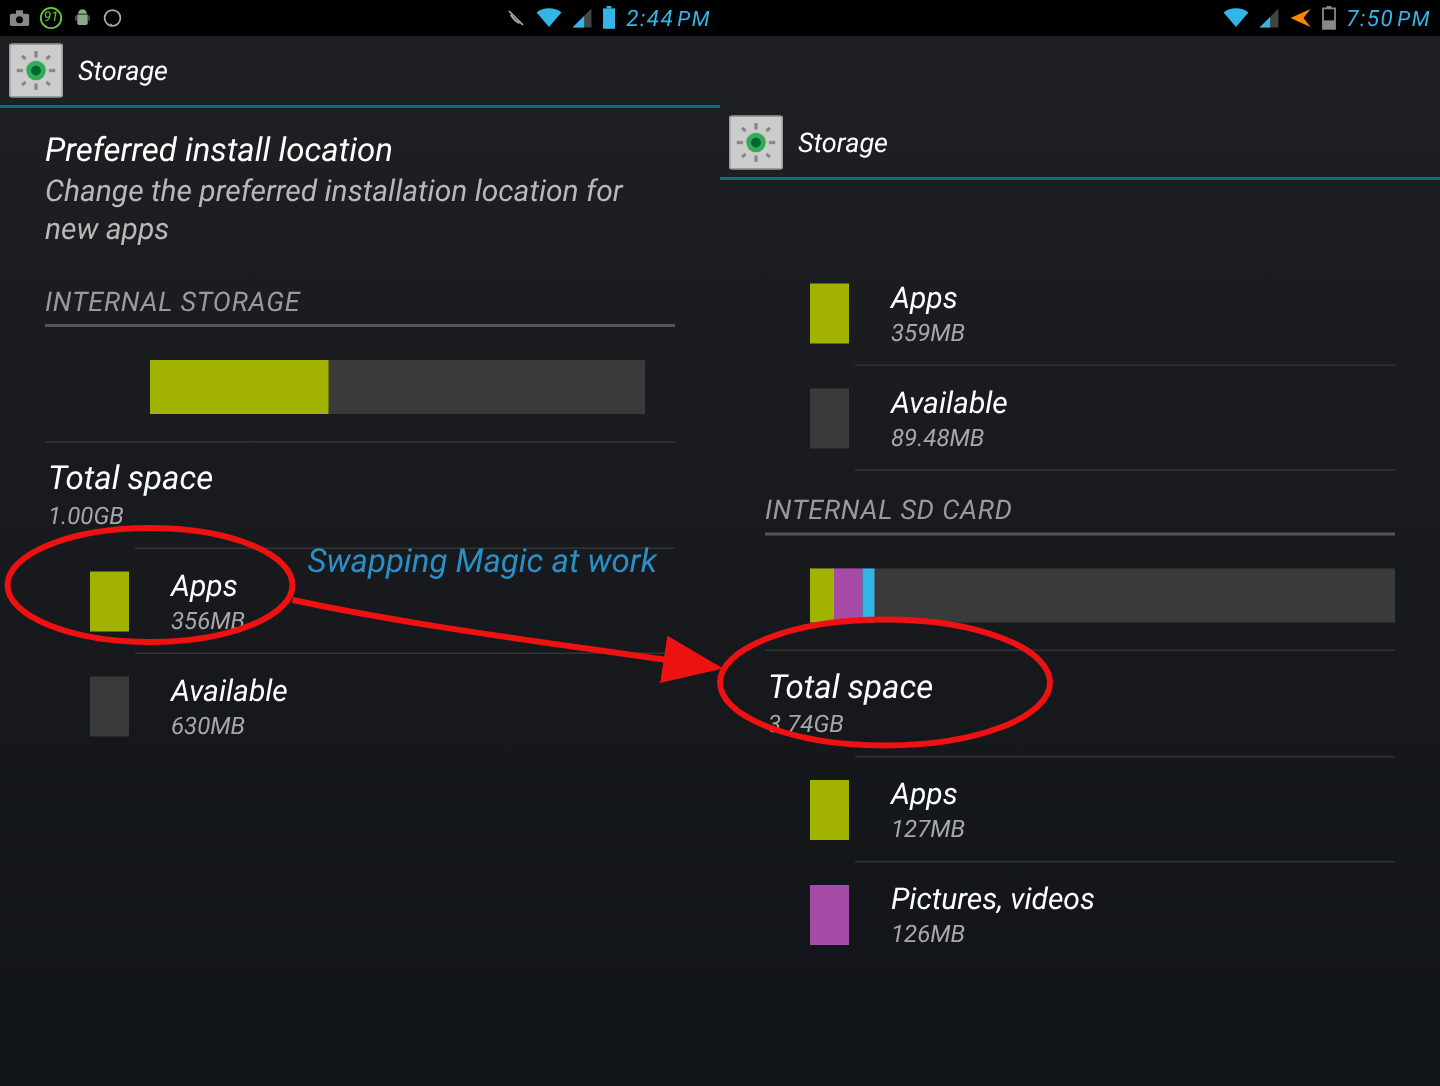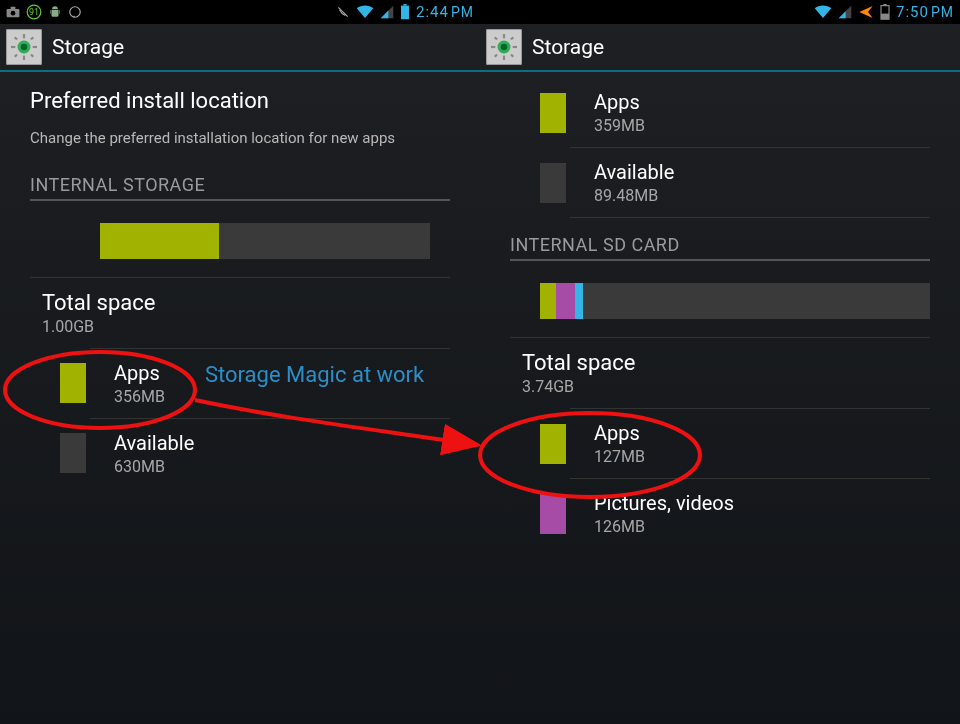--- a/index.html
+++ b/index.html
@@ -1,55 +1,55 @@
 <!DOCTYPE html>
 <html><head>
 <meta charset="utf-8">
 <style>
   * { margin: 0; padding: 0; box-sizing: border-box; font-family: Roboto, "Helvetica Neue", Arial, sans-serif; -webkit-font-smoothing: antialiased; }
   html, body { width: 960px; height: 724px; background: #000; overflow: hidden; }
-  .wrap { position: relative; width: 960px; height: 724px; display: flex; }
+  .wrap { position: relative; width: 960px; height: 724px; display: flex; font-style: italic; }
   .phone { flex: 1; display: flex; flex-direction: column; background: linear-gradient(180deg,#1e2023 0%,#111418 100%); color: #eee; position: relative; }
   .phone.left  { width: 480px; }
-  .phone.right { width: 480px; }
+  .phone.right { width: 480px; gap: 48px; }
 
   
   .status { height: 24px; background: #000; color: #33b5e5; font-size: 12px; display: flex; align-items: center; justify-content: space-between; padding: 0 6px; }
   .status .l, .status .r { display: flex; align-items: center; gap: 6px; }
   .status .grey { color: #bbb; }
   .status .clock { font-size: 15px; letter-spacing: 1px; }
   .status .clock small { font-size: 14px; margin-left: 2px; }
   .ic { display: inline-flex; align-items: center; justify-content: center; }
 
   
   .header { height: 48px; display: flex; align-items: center; gap: 10px; padding: 0 8px 0 6px; border-bottom: 2px solid #0a7080; }
-  .header .title { font-size: 21px; color: #fff; font-weight: 400; }
+  .header .title { font-size: 18px; color: #fff; font-weight: 400; }
   .settings-icon { width: 36px; height: 36px; background: #ccc; display: flex; align-items: center; justify-content: center; border-radius: 2px; box-shadow: inset 0 0 0 1px #999; }
   .settings-icon svg { width: 26px; height: 26px; }
 
   
   .list { flex: 1; overflow: hidden; padding: 6px 0 0 0; }
   .pref { padding: 10px 30px 10px 30px; }
-  .pref .t1 { font-size: 22px; color: #fff; margin-bottom: 16px; }
-  .pref .t2 { font-size: 15px; color: #b8b8b8; line-height: 1.25; }
+  .pref .t1 { font-size: 22px; color: #fff; margin-bottom: 2px; }
+  .pref .t2 { font-size: 20px; color: #b8b8b8; line-height: 1.25; }
   .section-head { padding: 16px 30px 4px 30px; font-size: 18px; color: #9a9a9a; letter-spacing: 0.5px; text-transform: uppercase; }
   .section-head .rule { margin-top: 4px; height: 2px; background: #555; }
   .sep { height: 1px; background: #333; margin: 0 30px; }
 
   .barwrap { padding: 18px 30px 18px 100px; }
   .bar { height: 36px; width: 330px; background: #3a3a3a; display: flex; }
   .seg { height: 100%; }
 
   .row { display: flex; align-items: center; padding: 12px 28px 12px 30px; }
   .row.tot .labels .a { font-size: 22px; color: #fff; }
   .row .labels .a { font-size: 20px; color: #fff; }
   .row .labels .b { font-size: 16px; color: #a7a7a7; margin-top: 2px; }
   .swatch { width: 26px; height: 40px; background: #3a3a3a; margin-right: 28px; margin-left: 30px; }
   .row.tot { padding-left: 30px; }
-  .row.tot .labels { margin-left: 12px; }
+  .row.tot .labels { margin-left: 2px; }
 
   
   .overlay { position: absolute; left: 0; top: 0; width: 960px; height: 724px; pointer-events: none; }
   .ann-text { position: absolute; color: #2a8fc7; font-size: 22px; font-weight: 400; }
 </style>
 </head>
 <body>
 
 <div class="wrap">
 
@@ -295,15 +295,15 @@
         <polygon points="0 0, 10 4, 0 8" fill="#e11"></polygon>
       </marker>
     </defs>
 
     <ellipse cx="100" cy="390" rx="95" ry="38" fill="none" stroke="#e11" stroke-width="4"></ellipse>
 
     <ellipse cx="590" cy="455" rx="110" ry="42" fill="none" stroke="#e11" stroke-width="4"></ellipse>
 
     <path d="M195 400 C 290 420, 380 430, 478 445" fill="none" stroke="#e11" stroke-width="4" marker-end="url(#arrowhead)"></path>
   </svg>
-  <div class="ann-text" style="left:205px; top:362px;">Storage Magic at work</div>
+  <div class="ann-text" style="left:205px; top:362px;">Swapping Magic at work</div>
 
 </div>
 
 </body></html>

